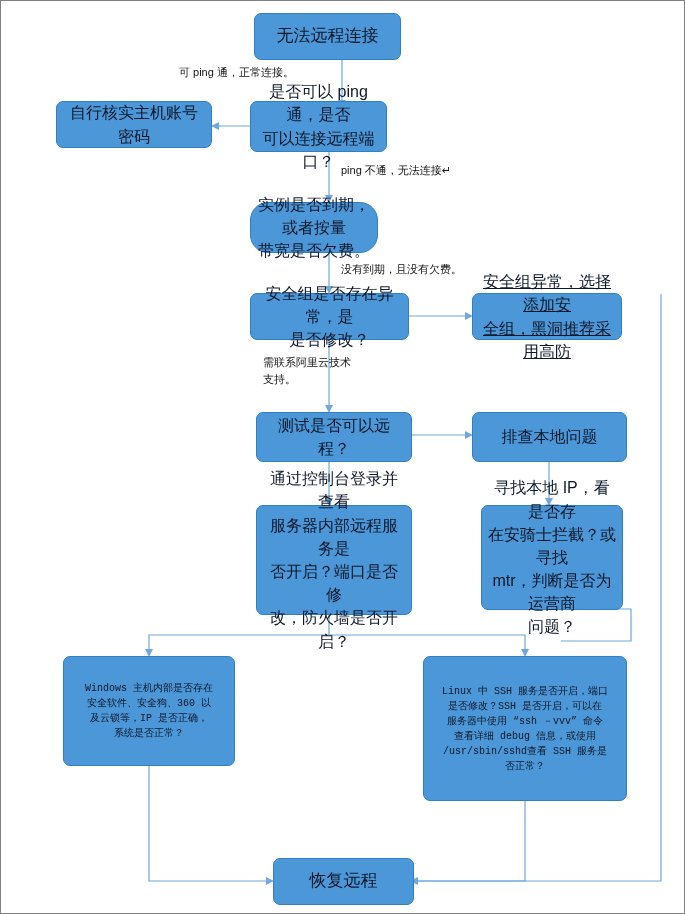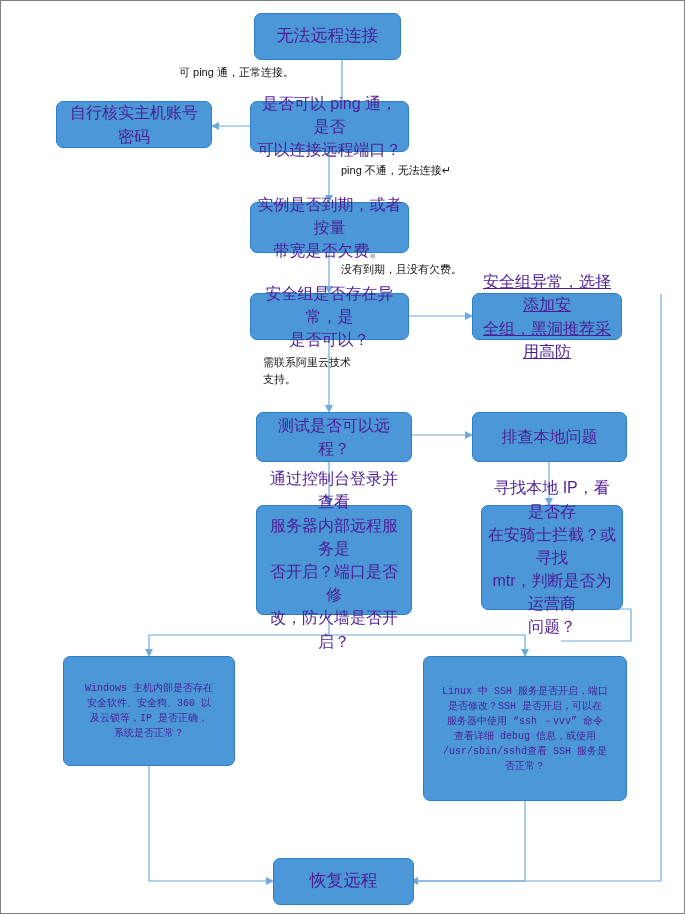--- a/index.html
+++ b/index.html
@@ -17,21 +17,21 @@
     background: #ffffff;
     border: 1px solid #7f7f7f;
     box-sizing: border-box;
     overflow: hidden;
   }
   .node {
     position: absolute;
     background: #4b97d8;
     border: 1px solid #2f7fc4;
     border-radius: 7px;
-    color: #4c1d95;
+    color: #0f172a;
     display: flex;
     align-items: center;
     justify-content: center;
     text-align: center;
     box-sizing: border-box;
     line-height: 1.45;
     padding: 0 6px;
     white-space: pre-line;
   }
   .node.mid { font-size: 16px; }
@@ -106,37 +106,37 @@
     <path d="M148,765 L148,880 L267,880"></path>
     <polygon points="273,880 265,876 265,884"></polygon>
 
     <path d="M524,800 L524,880 L415,880"></path>
   </svg>
 
   <div class="node big" style="left:253px; top:12px; width:147px; height:47px;">
     <span>无法远程连接</span>
   </div>
 
-  <div class="node mid" style="left:249px; top:100px; width:159px; height:51px;">
+  <div class="node mid" style="left:249px; top:100px; width:137px; height:51px;">
     <span>是否可以 ping 通，是否
 可以连接远程端口？</span>
   </div>
 
   <div class="node mid" style="left:55px; top:100px; width:156px; height:47px;">
     <span>自行核实主机账号密码</span>
   </div>
 
-  <div class="node mid" style="left:249px; top:201px; width:159px; height:51px;">
+  <div class="node mid" style="left:249px; top:201px; width:128px; height:51px;border-radius:18px;">
     <span>实例是否到期，或者按量
 带宽是否欠费。</span>
   </div>
 
   <div class="node mid" style="left:249px; top:292px; width:159px; height:47px;">
     <span>安全组是否存在异常，是
-是否可以？</span>
+是否修改？</span>
   </div>
 
   <div class="node mid" style="left:471px; top:292px; width:150px; height:47px;text-decoration:underline;">
     <span>安全组异常，选择添加安
 全组，黑洞推荐采用高防</span>
   </div>
 
   <div class="node mid" style="left:255px; top:411px; width:156px; height:50px;">
     <span>测试是否可以远程？</span>
   </div>

